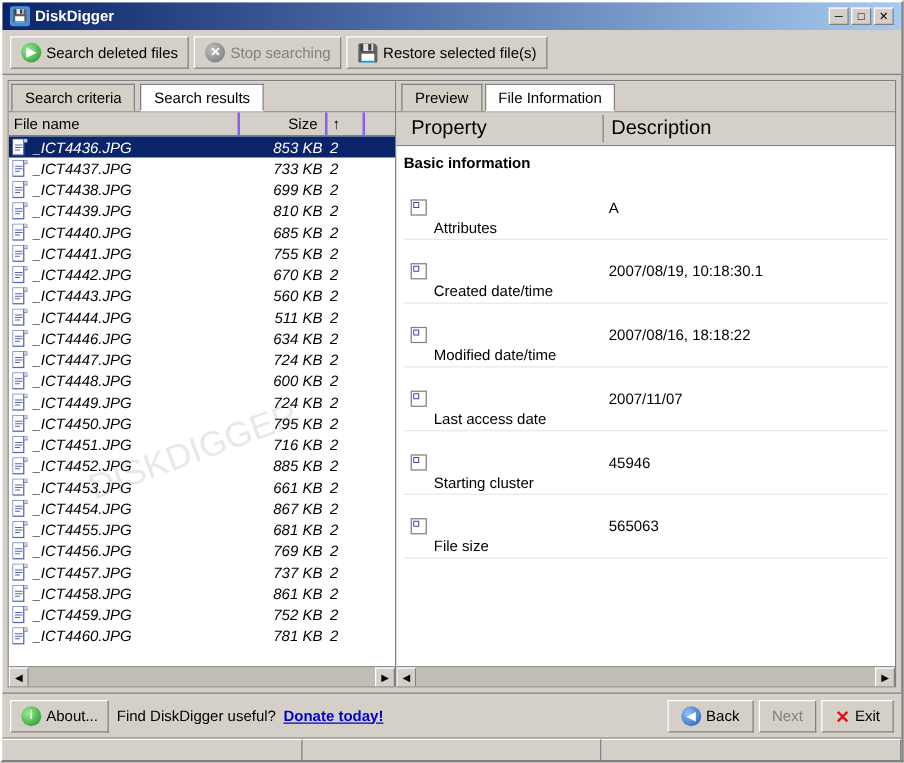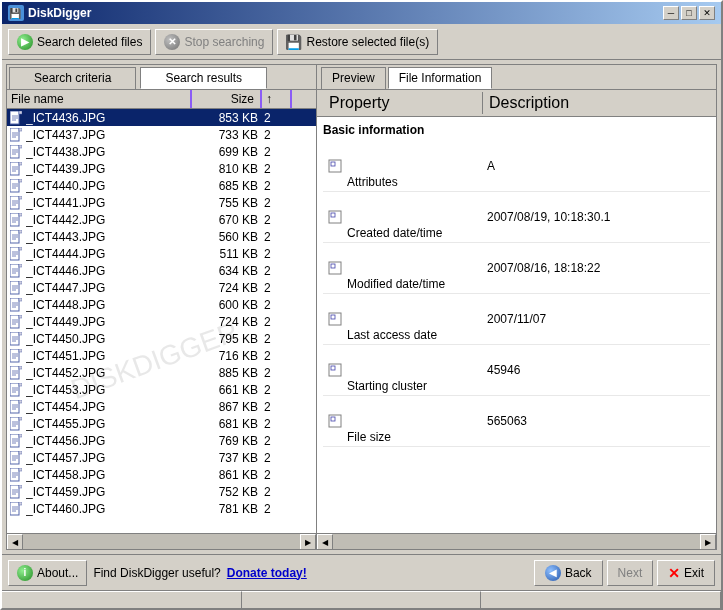--- a/index.html
+++ b/index.html
@@ -131,21 +131,21 @@
       border-right: 1px solid #808080;
     }
 
     .left-tabs {
       display: flex;
       background: #d4d0c8;
       border-bottom: 1px solid #808080;
     }
 
     .left-tab {
-      padding: 3px 24px;
+      padding: 3px 10px;
       border: 1px solid #808080;
       border-bottom: none;
       cursor: pointer;
       font-size: 12px;
       margin: 2px 2px 0 2px;
       background: #d4d0c8;
     }
 
     .left-tab.active {
       background: #ffffff;
@@ -167,20 +167,21 @@
     }
 
     .col-name { width: 185px; flex-shrink: 0; }
     .col-size { width: 70px; flex-shrink: 0; text-align: right; padding-right: 6px; }
     .col-extra { width: 30px; flex-shrink: 0; }
 
     .file-list {
       overflow-y: auto;
       overflow-x: hidden;
       flex: 1;
+      font-style: italic;
     }
 
     .file-row {
       display: flex;
       align-items: center;
       padding: 1px 2px;
       cursor: pointer;
       border-bottom: none;
       height: 17px;
     }

